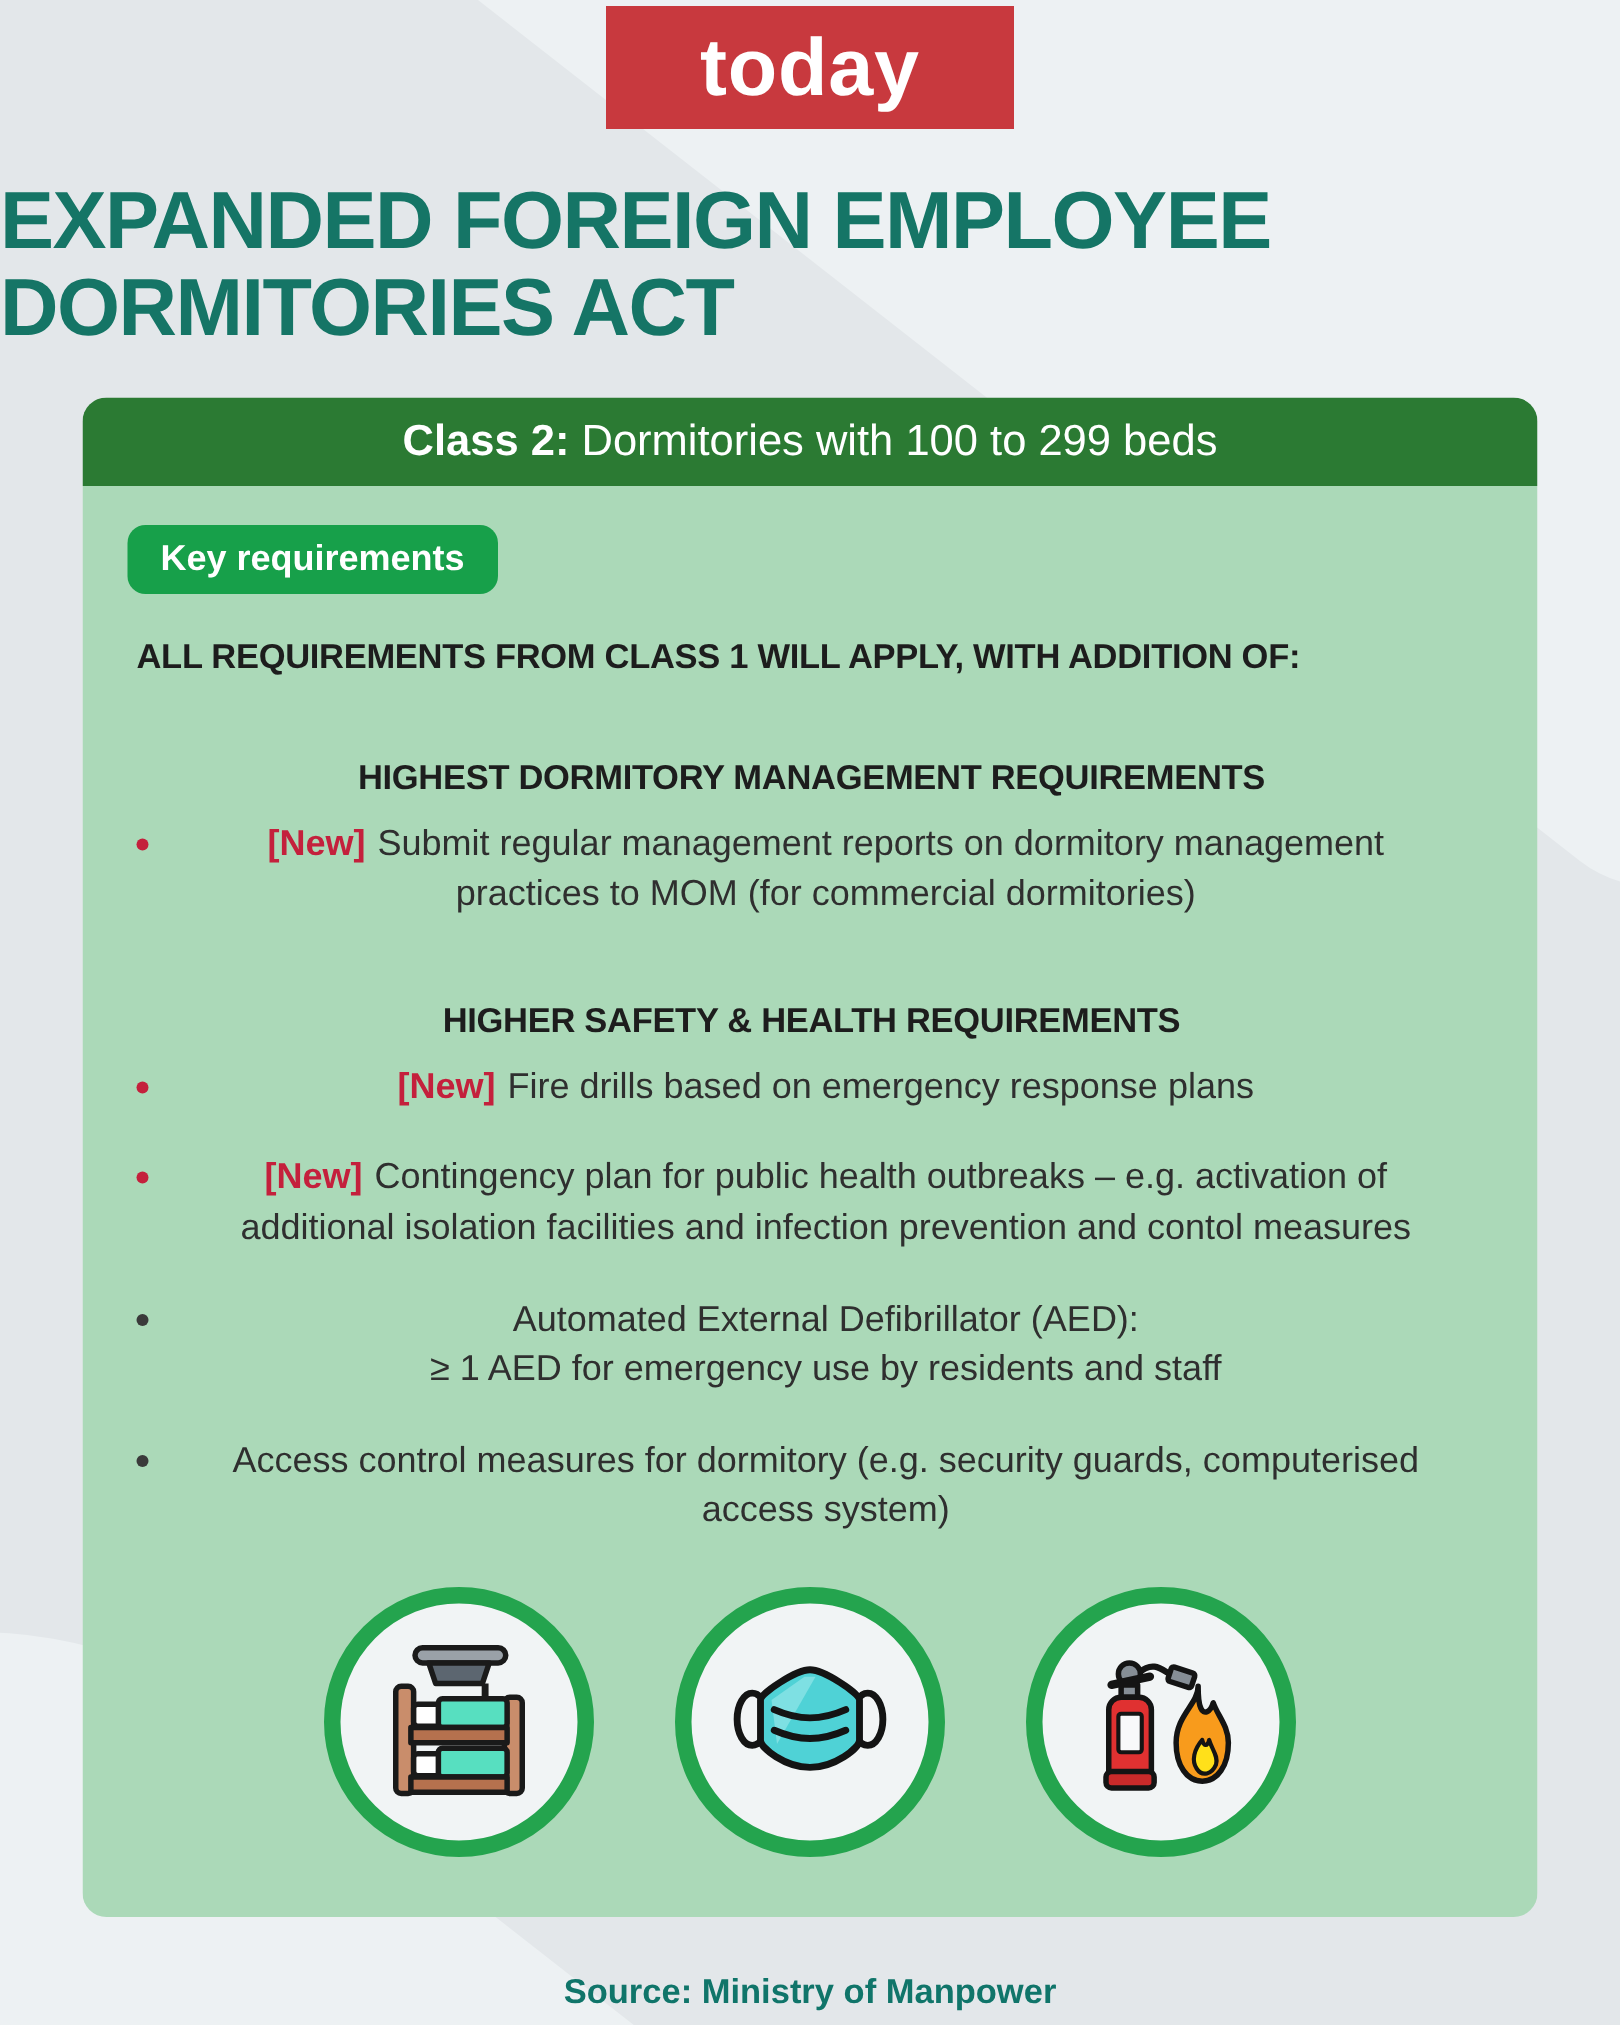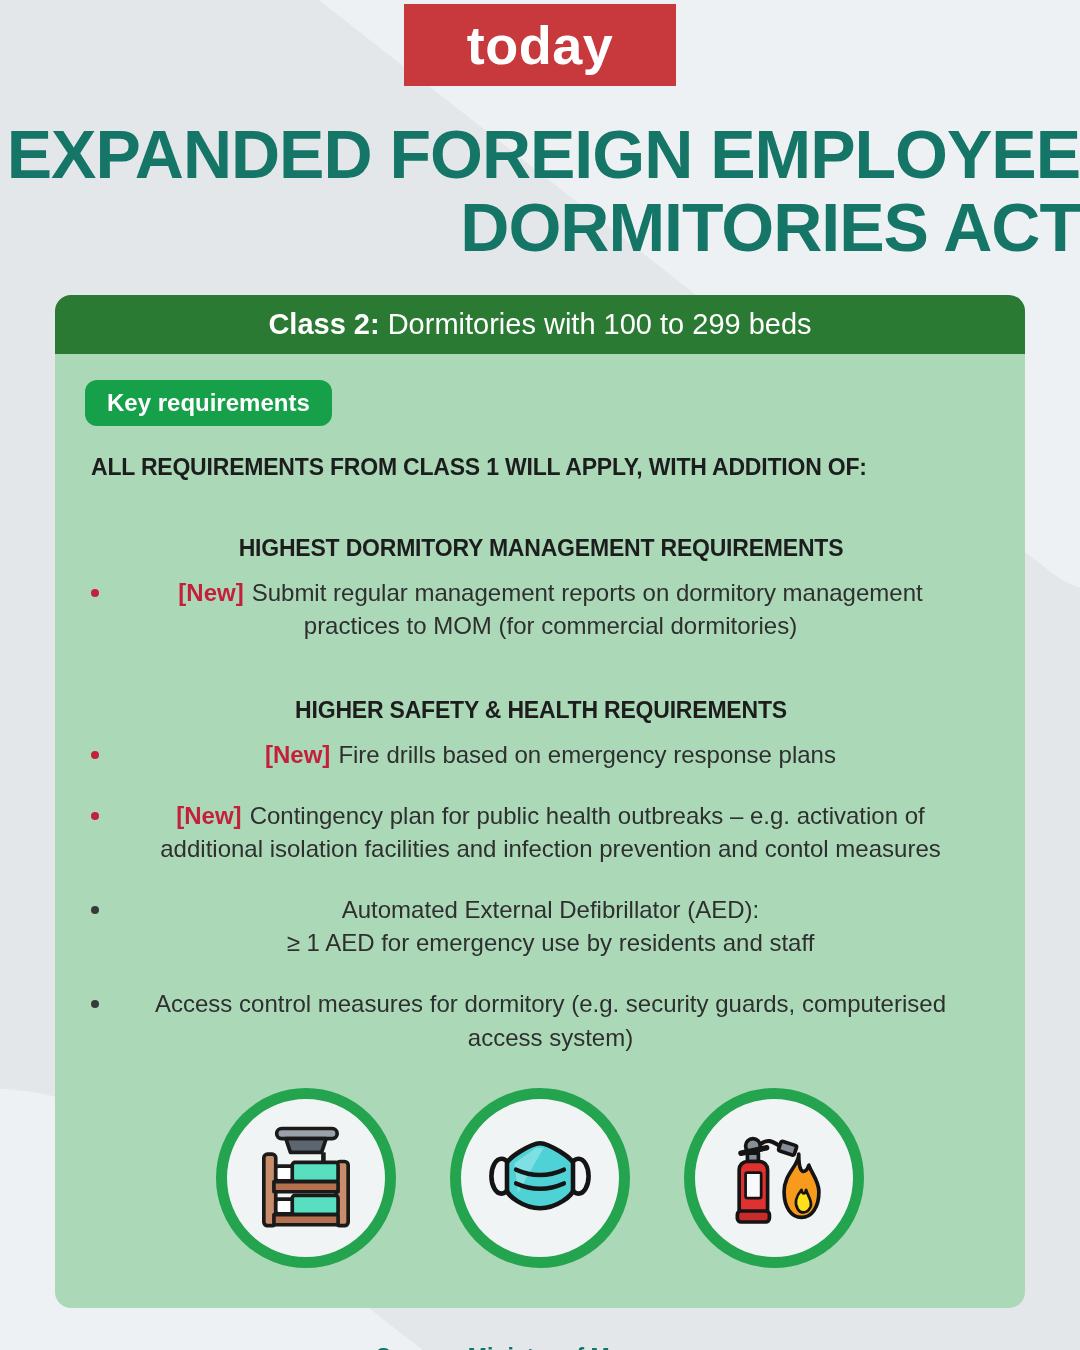--- a/index.html
+++ b/index.html
@@ -25,22 +25,22 @@
   .bg-shape.top-right{width:1100px;height:900px;right:-430px;top:-520px;transform:rotate(38deg);border-radius:80px;}
   .bg-shape.bottom-left{width:1000px;height:800px;left:-420px;bottom:-640px;transform:rotate(38deg);border-radius:300px;}
   .content{position:relative;z-index:1;width:100%;height:100%;}
 
   .logo{
     width:272px;height:82px;margin:4px auto 4px;background:var(--logo-red);
     color:#fff;display:flex;align-items:center;justify-content:center;
     font-size:54px;font-weight:800;letter-spacing:0.5px;
   }
   .title{
-    margin-top:32px;text-align:right;color:var(--title-teal);
-    font-size:68px;font-weight:800;line-height:1.08;letter-spacing:-1px;
+    margin-top:32px;text-align:left;color:var(--title-teal);
+    font-size:54px;font-weight:800;line-height:1.08;letter-spacing:-1px;
   }
 
   .panel{width:970px;margin:30px auto 0;border-radius:16px;overflow:hidden;}
   .panel-header{
     background:var(--banner-green);color:#fff;text-align:center;
     padding:13px 36px;font-size:29px;
   }
   .panel-header .class-label{font-weight:800;}
   .panel-body{background:var(--card-green);padding:26px 30px 40px 30px;}
 

